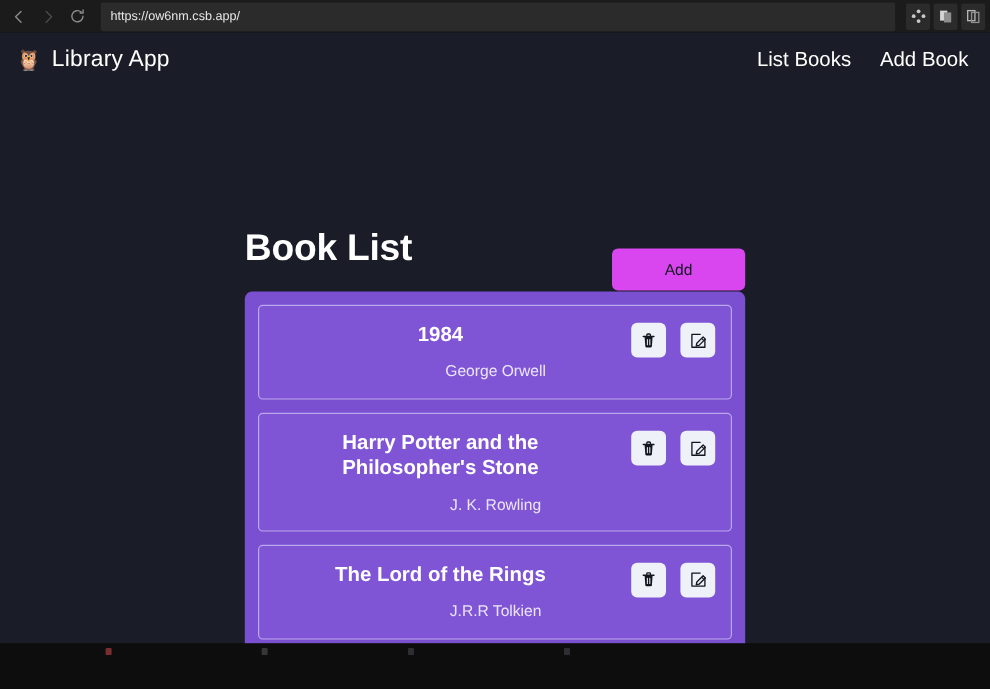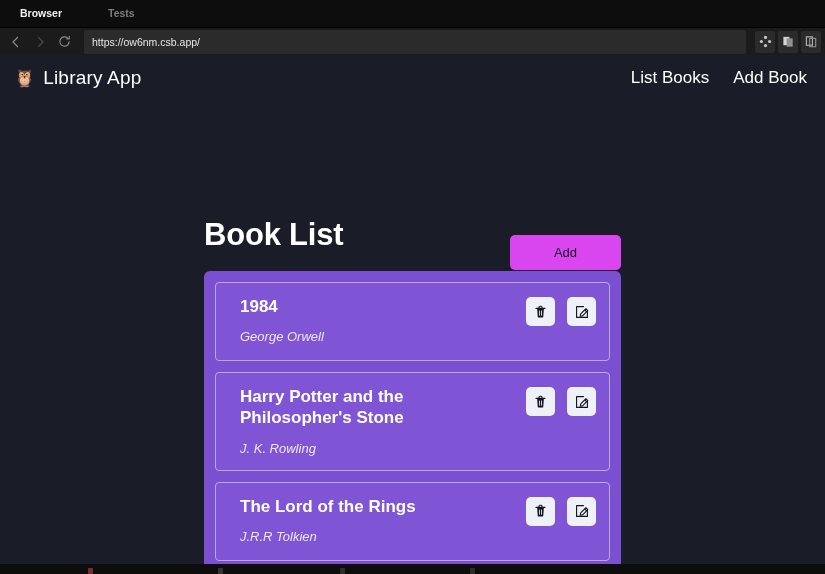--- a/index.html
+++ b/index.html
@@ -179,36 +179,36 @@
     display: flex;
     flex-direction: column;
     gap: 11px;
     margin-top: 0px;
   }
 
   .book-card {
     background: #7f55d6;
     border: 1px solid #bda7ec;
     border-radius: 4px;
-    padding: 13px 13px 14px 24px;
+    padding: 13px 13px 14px 14px;
     position: relative;
     min-height: 79px;
+    text-align: center;
   }
   .book-title {
     font-size: 17px;
     font-weight: bold;
     color: #ffffff;
     line-height: 1.25;
     padding-right: 92px;
   }
   .book-author {
     font-size: 13px;
     color: #ece6fb;
     margin-top: 12px;
-    font-style: italic;
   }
 
   .card-actions {
     position: absolute;
     right: 13px;
     top: 14px;
     display: flex;
     gap: 12px;
   }
   .icon-button {
@@ -242,24 +242,20 @@
     height: 6px;
     border-radius: 1px;
     opacity: .55;
   }
 </style>
 </head>
 <body>
 
 <div class="browser-chrome">
 
-  <div class="tabstrip">
-    <div class="tabstrip-tab">Browser</div>
-    <div class="tabstrip-tab inactive">Tests</div>
-  </div>
 
   <div class="toolbar">
 
     <div class="nav-btn">
       <svg width="12" height="12" viewBox="0 0 12 12" aria-hidden="true">
         <path d="M7.5 1.5 L3 6 L7.5 10.5" fill="none" stroke="currentColor" stroke-width="1.2" stroke-linecap="round" stroke-linejoin="round"></path>
       </svg>
     </div>
 
     <div class="nav-btn disabled">

